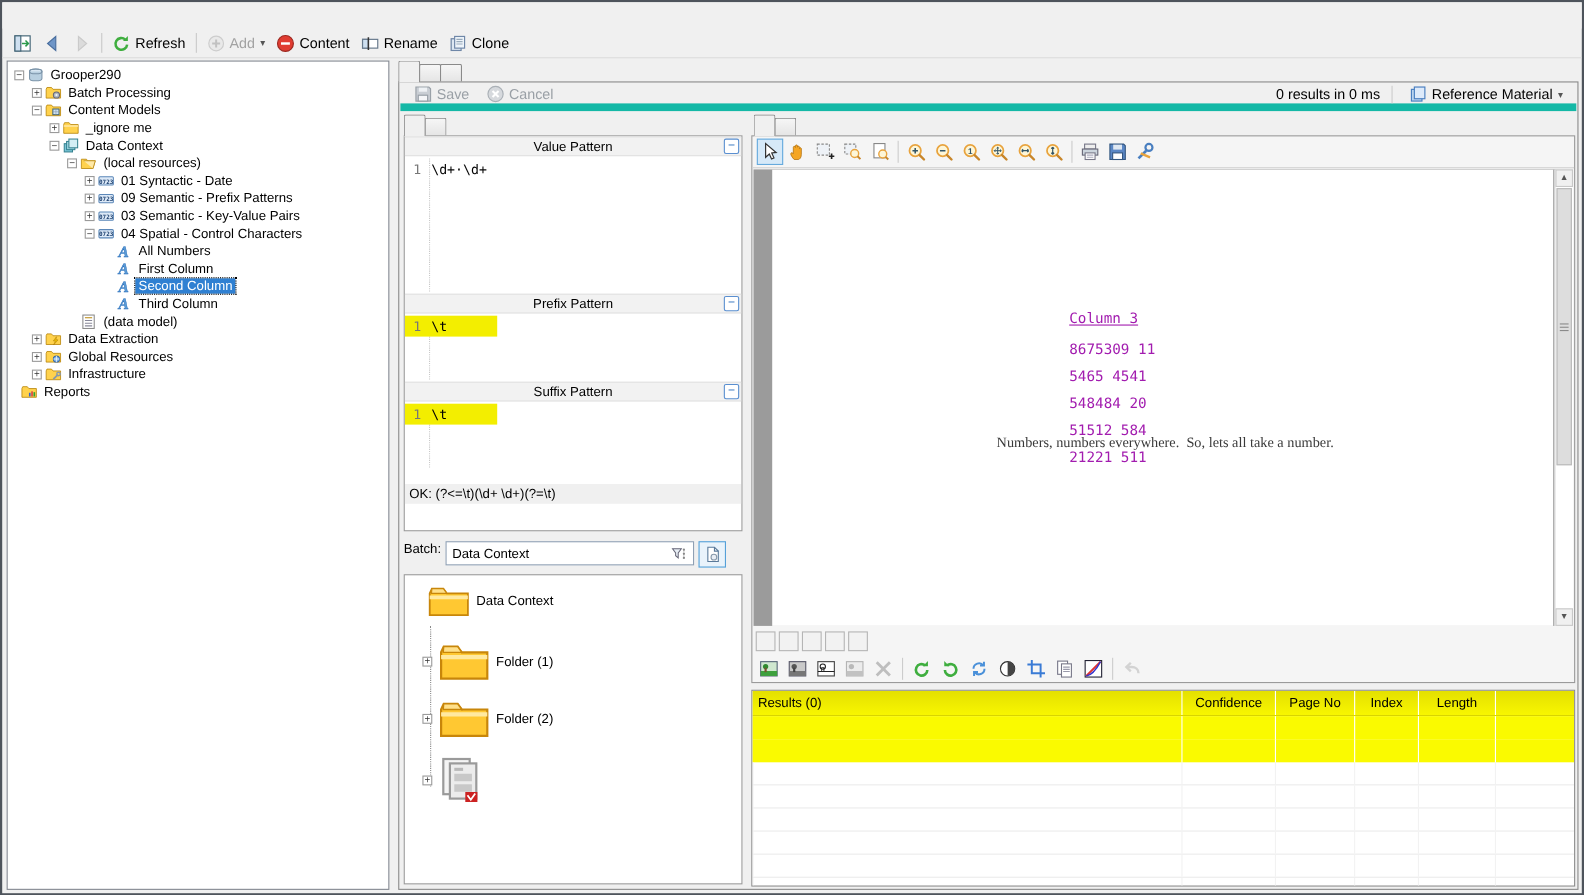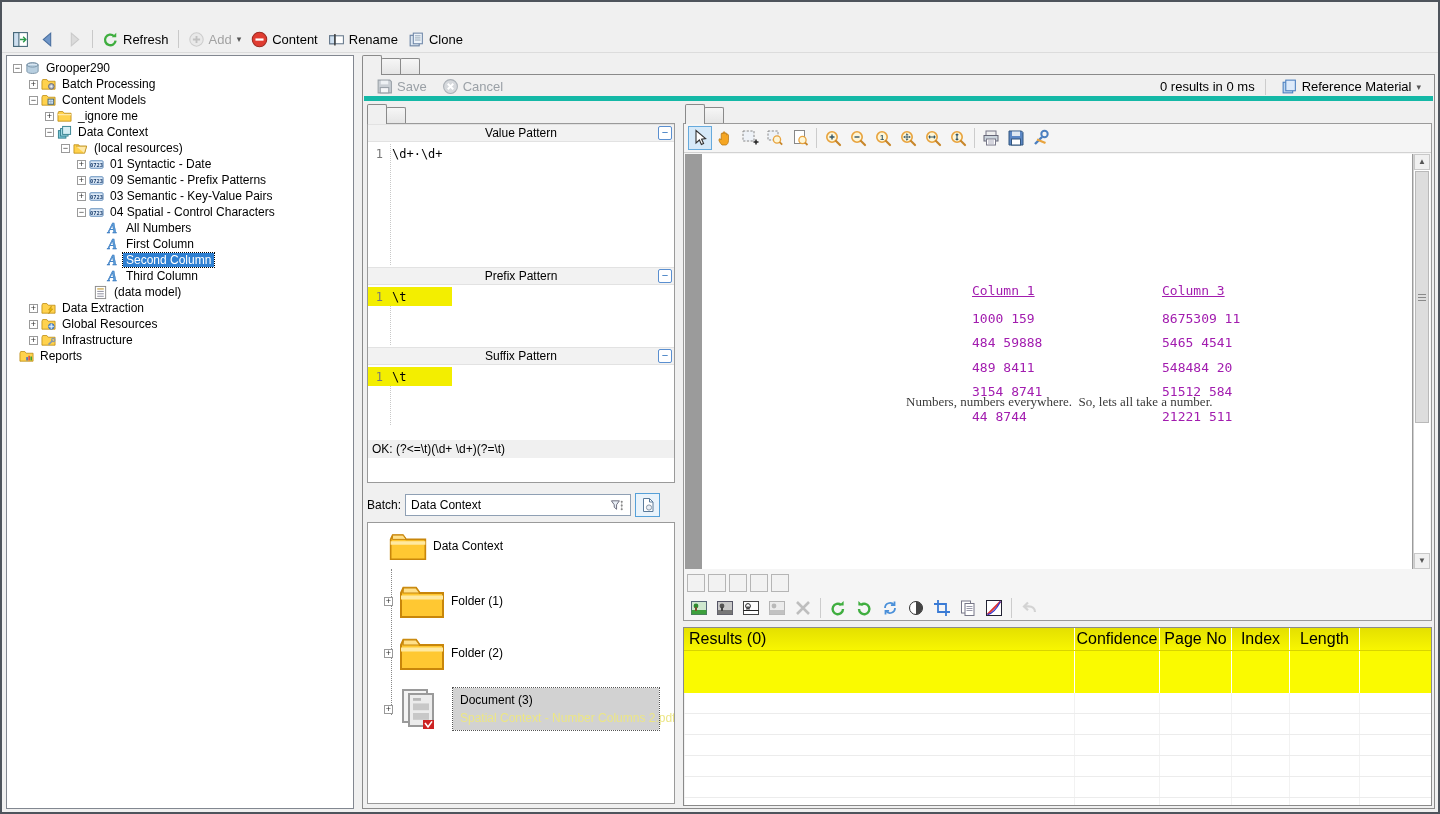--- a/index.html
+++ b/index.html
@@ -28,21 +28,21 @@
   .nicon{width:15px;height:15px;flex:0 0 15px;display:inline-flex}
   .nicon svg{width:100%;height:100%}
   .tree-row .tlabel{padding:0 3px}
   .tree-row.selected .tlabel{background:#2f80d2;color:#fff;outline:1px dotted #000}
 
   
   .main-tabs{position:absolute;left:360px;top:53px;height:20px;display:flex;align-items:flex-end}
   .tab{padding:2px 9px;background:linear-gradient(#f6f6f6,#e4e4e4);border:1px solid #8a8a8a;border-bottom:none;margin-right:-1px;height:17px;border-radius:2px 2px 0 0;font-size:12px}
   .tab.active{background:#f0f0f0;height:20px;position:relative;z-index:3}
   .tabpage{position:absolute;left:360px;top:72px;right:3px;bottom:3px;border:1px solid #8a8a8a;background:#f0f0f0}
-  .subtb{position:absolute;left:1px;top:2px;right:1px;height:24px;border-bottom:5px solid #14b8a6;display:flex;align-items:center;padding:0 7px;gap:5px;font-size:13px}
+  .subtb{position:absolute;left:1px;top:2px;right:1px;height:24px;border-bottom:7px solid #14b8a6;display:flex;align-items:center;padding:0 7px;gap:5px;font-size:13px}
   .grayed{color:#9aa0a6}
   .spacer{flex:1}
   .vline{width:1px;height:16px;background:#ccc;margin:0 5px}
 
   
   .pattern-tabs{position:absolute;left:4px;top:30px;display:flex;align-items:flex-end;height:19px}
   .pattern-panel{position:absolute;left:4px;top:48px;width:308px;height:360px;border:1px solid #9a9a9a;background:#fff;overflow:hidden}
   .sec-h{position:relative;background:#f2f2f2;border-top:1px solid #e2e2e2;border-bottom:1px solid #e2e2e2;text-align:center;height:18px;line-height:16px;font-size:12px}
   .collapse{position:absolute;right:2px;top:1px;width:14px;height:14px;border:1px solid #5a8fd0;background:#fff;color:#2a6ebb;font-size:11px;line-height:11px;text-align:center;border-radius:2px}
   .body{position:relative;font-family:"DejaVu Sans Mono",monospace;font-size:12px;padding-top:2px}
@@ -50,21 +50,21 @@
   .b-val{height:125px}.b-pre{height:62px}.b-suf{height:62px}
   .codeline{display:flex;height:19px;align-items:center;position:relative;z-index:1}
   .codeline.hl{background:#f3ee00;width:84px}
   .lno{width:19px;text-align:right;color:#777;padding-right:4px;flex:0 0 19px}
   .ctext{padding-left:5px}
   .out-h{height:20px;line-height:18px}
   .gapw{height:13px;background:#fff}
   .status-line{height:18px;line-height:18px;background:#f0f0f0;padding-left:4px;font-size:12px;font-family:"Liberation Sans",sans-serif}
 
   
-  .batch-row{position:absolute;left:4px;top:417px;width:308px;height:26px;display:flex;align-items:center;gap:4px}
+  .batch-row{position:absolute;left:4px;top:417px;width:308px;height:26px;display:flex;gap:4px}
   .dropdown{width:226px;height:22px;border:1px solid #8fa0b4;background:#fff;display:flex;align-items:center;padding:0 5px;font-size:12px}
   .dropdown .spacer{flex:1}
   .dropdown svg{width:15px;height:15px}
   .docbtn{width:25px;height:24px;border:1px solid #55a0d8;background:#e9f3fb;display:flex;align-items:center;justify-content:center}
   .docbtn svg{width:16px;height:16px}
   .batch-panel{position:absolute;left:4px;top:447px;width:308px;bottom:4px;border:1px solid #9a9a9a;background:#fff;overflow:hidden}
   .batch-panel::before{content:'';position:absolute;left:23px;top:46px;height:146px;border-left:1px dotted #888}
   .b-row{position:absolute;display:flex;align-items:center;gap:6px}
   .b-row:nth-of-type(1){left:6px;top:8px}
   .b-row:nth-of-type(2){left:16px;top:60px}
@@ -107,21 +107,21 @@
   .vstatus{position:absolute;left:3px;top:449px;height:20px;display:flex;gap:3px;align-items:center}
   .vseg{height:18px;line-height:16px;padding:0 8px;background:#f2f2f2;border:1px solid #b5b5b5;font-size:12px;white-space:nowrap}
   .vtoolbar2{position:absolute;left:3px;top:471px;height:26px;display:flex;align-items:center;gap:2px}
 
   
   .results{position:absolute;left:320px;top:552px;right:2px;bottom:2px;border:1px solid #8a8a8a;background:#fff;overflow:hidden}
   .res-row{display:grid;grid-template-columns:1fr 85px 72px 58px 70px 72px;height:21px}
   .res-row.head{height:23px;background:linear-gradient(#dft,#f8f600);background:linear-gradient(#e4e000,#f8f600);border-bottom:1px solid #d8d400}
   .res-row.yellow{background:#fafa00}
   .res-row.white{border-bottom:1px solid #ececec}
-  .rc{display:flex;align-items:center;justify-content:center;font-size:16px;border-left:1px solid #fff}
+  .rc{display:flex;align-items:center;justify-content:center;font-size:12px;border-left:1px solid #fff}
   .res-row.white .rc{border-left:1px solid #f2f2f2}
   .rc:first-child{justify-content:flex-start;padding-left:5px;border-left:none}
 </style>
 </head>
 <body>
 
 <div class="window">
 
   <div class="menubar">
 
@@ -372,21 +372,21 @@
       <div class="tree-row" style="padding-left: 86px;">
         <span class="exp"></span>
         <span class="nicon">
           <svg viewBox="0 0 16 16">
             <text x="8" y="13" font-size="15" font-style="italic" font-weight="bold" text-anchor="middle" fill="#5b9bd5" stroke="#2a6ebb" stroke-width=".4" font-family="serif">A</text>
           </svg>
         </span>
         <span class="tlabel">Third Column</span>
       </div>
 
-      <div class="tree-row" style="padding-left: 54px; margin-left: 20px;">
+      <div class="tree-row" style="padding-left: 54px;">
         <span class="exp"></span>
         <span class="nicon">
           <svg viewBox="0 0 16 16">
             <rect x="2.5" y="1.5" width="11" height="13" fill="#fff" stroke="#888"></rect>
             <line x1="4.5" y1="4.2" x2="11.5" y2="4.2" stroke="#b8860b"></line>
             <line x1="4.5" y1="6.8" x2="11.5" y2="6.8" stroke="#889"></line>
             <line x1="4.5" y1="9.4" x2="11.5" y2="9.4" stroke="#889"></line>
             <line x1="4.5" y1="12" x2="11.5" y2="12" stroke="#889"></line>
           </svg>
         </span>
@@ -606,24 +606,20 @@
             <svg viewBox="0 0 24 22">
               <rect x="2" y="1.5" width="12" height="16" fill="#f4f4f4" stroke="#9a9a9a"></rect>
               <rect x="5" y="3.5" width="12" height="16" fill="#ececec" stroke="#9a9a9a"></rect>
               <rect x="7" y="5.5" width="4" height="1.4" fill="#b8b8b8"></rect>
               <rect x="7" y="8.2" width="8" height="3.4" fill="#c8c8c8"></rect>
               <rect x="7" y="13" width="8" height="3.4" fill="#c8c8c8"></rect>
               <path d="M12 16.5h5.5v4.5H12z" fill="#cc2222"></path>
               <path d="M13 18l1.5 2 2-2.8" stroke="#fff" stroke-width=".8" fill="none"></path>
             </svg>
           </span>
-          <span class="b-text">
-            <span class="b-label">Document (3)</span>
-            <span class="b-sub">Spatial Context - Number Columns 2.pdf</span>
-          </span>
         </div>
       </div>
 
     <div class="viewer-tabs">
 
     <span class="tab active"></span>
         <span class="tab"></span>
       </div>
 
     <div class="viewer-panel">
@@ -753,27 +749,20 @@
                 <path d="M5 10.5L13.5 14" stroke="#e8a33d" stroke-width="2.2"></path>
               </svg>
             </span>
           </span>
         </div>
       <div class="canvas">
         <div class="page">
 
           <div class="sentence">Numbers, numbers everywhere.  So, lets all take a number.</div>
 
-            <div class="doc-col">
-              <span class="hdr">Column 1</span><span>1000 159
-484 59888
-489 8411
-3154 8741
-44 8744</span>
-            </div>
 
 
             <div class="doc-col">
               <span class="hdr">Column 3</span><span>8675309 11
 5465 4541
 548484 20
 51512 584
 21221 511</span>
             </div>
           </div>

